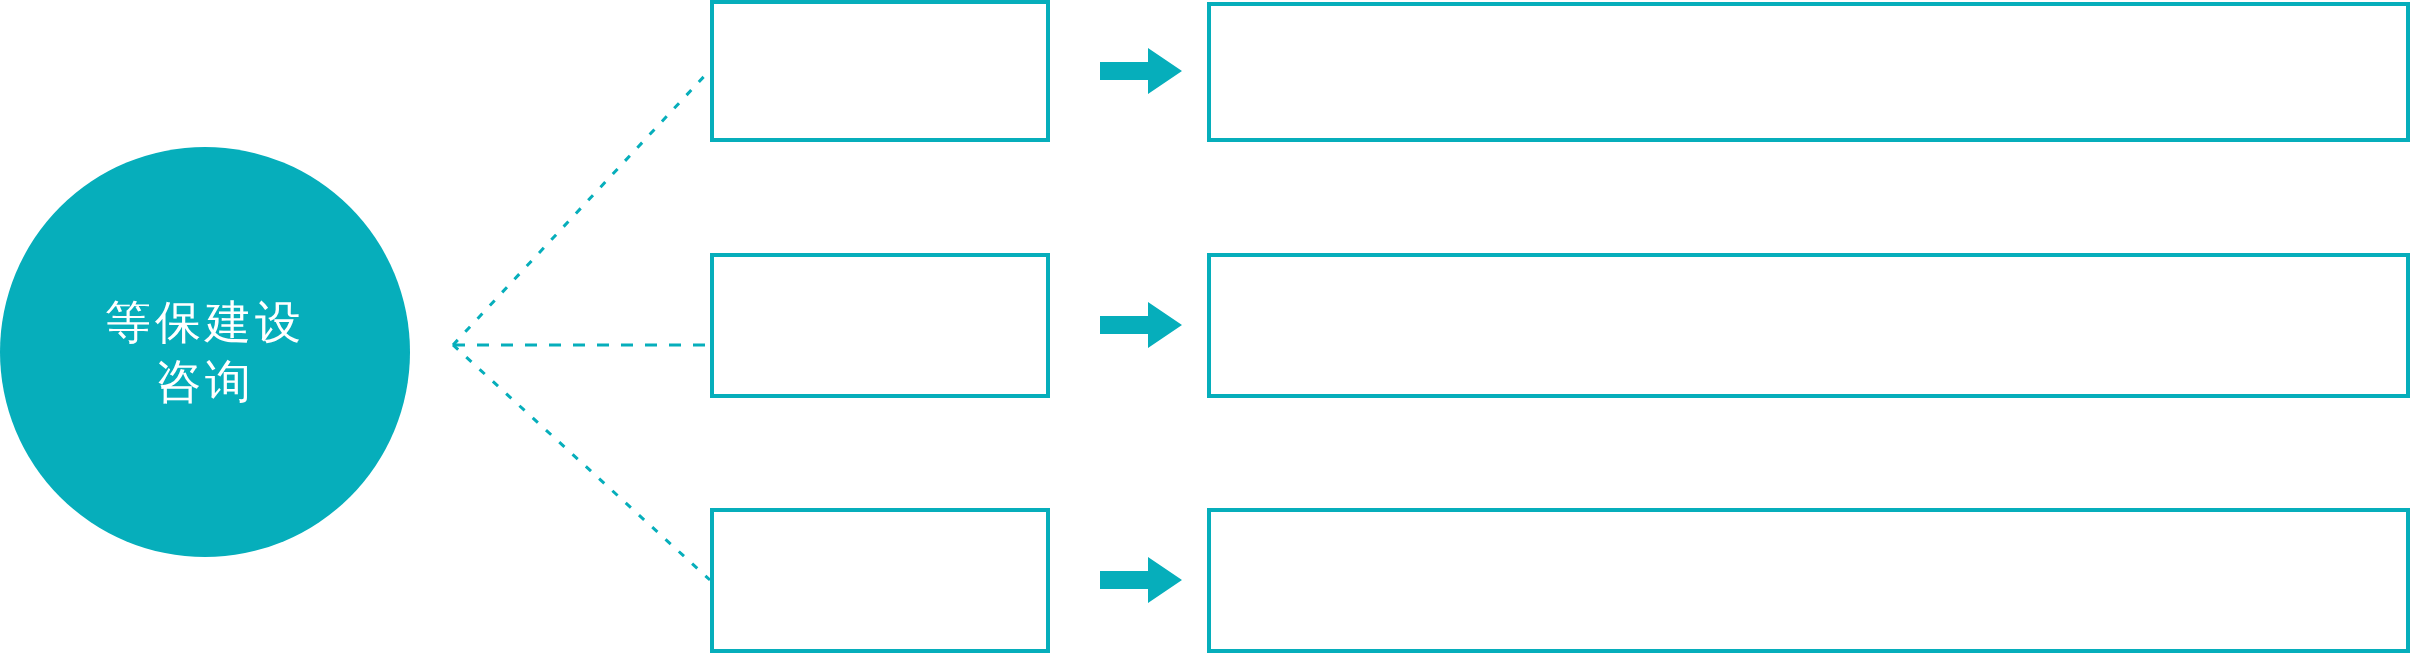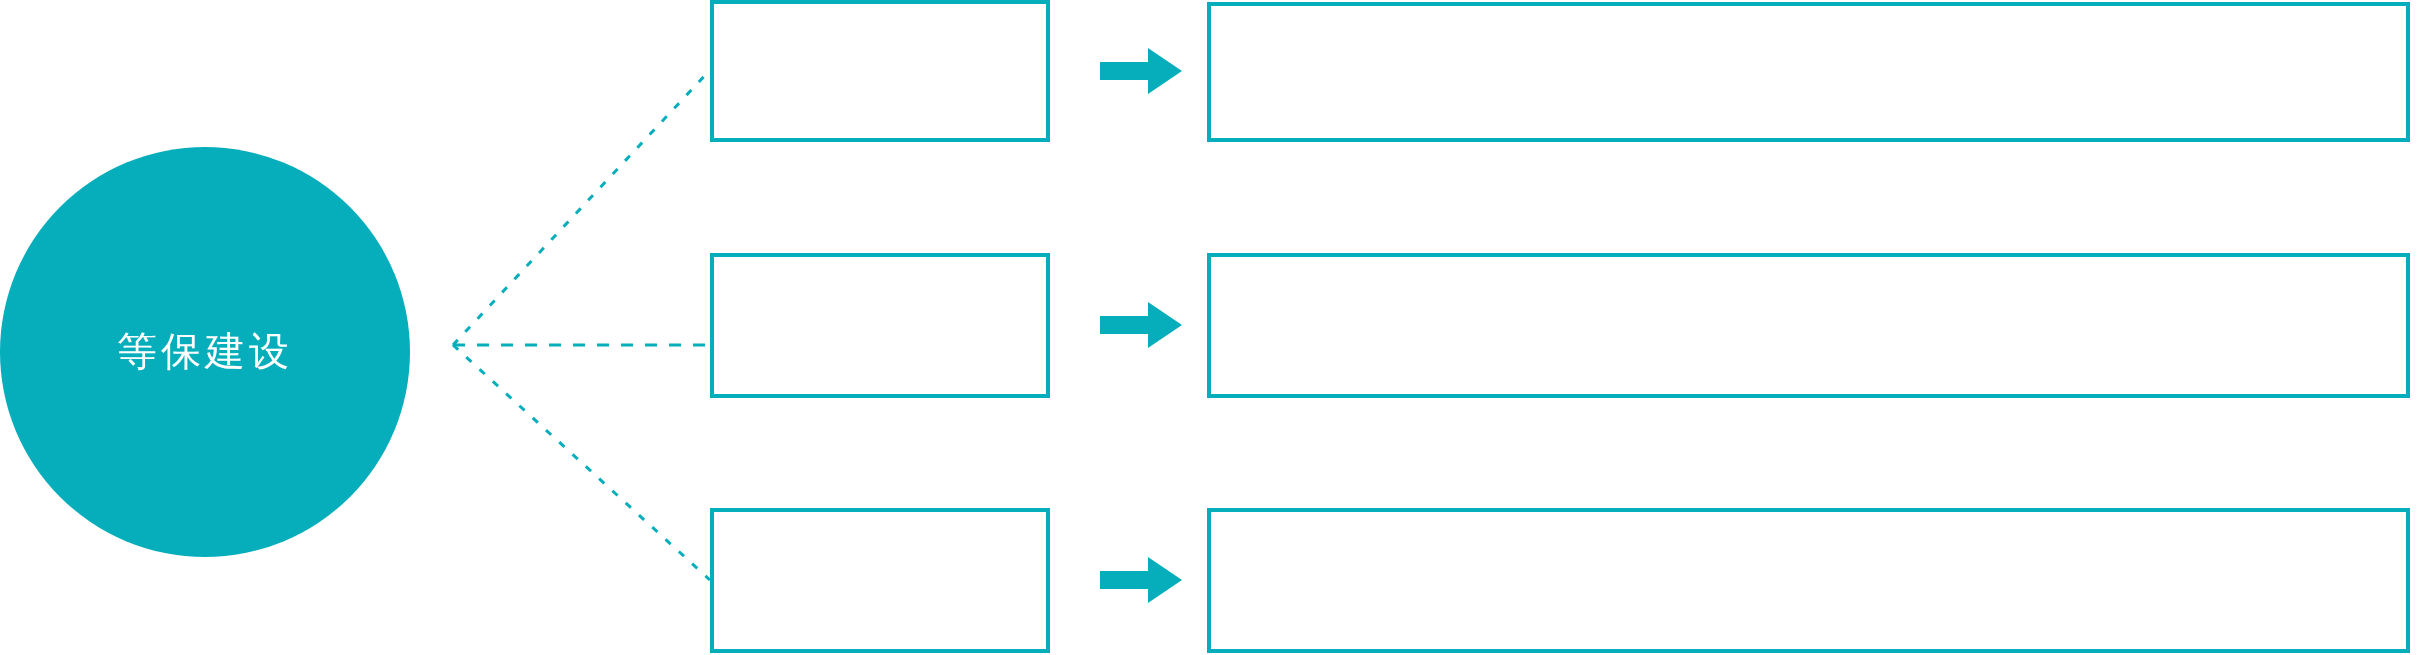--- a/index.html
+++ b/index.html
@@ -34,21 +34,21 @@
     border-radius: 50%;
     background: #06aebb;
     display: flex;
     flex-direction: column;
     align-items: center;
     justify-content: center;
     box-sizing: border-box;
   }
   .hub-line {
     color: #ffffff;
-    font-size: 40px;
+    font-size: 46px;
     line-height: 1.28;
     letter-spacing: 4px;
     font-weight: 400;
     white-space: nowrap;
     text-align: center;
   }
   .row {
     position: absolute;
     left: 0;
     width: 2434px;
@@ -97,20 +97,21 @@
 <div id="stage">
 
   <svg id="connector-layer" viewBox="0 0 2434 655" width="2434" height="655" xmlns="http://www.w3.org/2000/svg">
     <line x1="453" y1="345" x2="710" y2="70" stroke="#06aebb" stroke-width="3" stroke-dasharray="7 11" stroke-linecap="butt"></line>
     <line x1="453" y1="345" x2="710" y2="345" stroke="#06aebb" stroke-width="3" stroke-dasharray="12 12" stroke-linecap="butt"></line>
     <line x1="453" y1="345" x2="710" y2="580" stroke="#06aebb" stroke-width="3" stroke-dasharray="7 11" stroke-linecap="butt"></line>
   </svg>
 
   <div class="hub-circle">
     <div class="hub-line">等保建设</div>
+    <div class="hub-line">咨询</div>
   </div>
 
   <div class="row" style="top:0px;height:142px;">
     <div class="left-box" style="top:0px;height:142px;">
       <span></span>
     </div>
     <div class="arrow" style="top:48px;">
       <svg viewBox="0 0 82 46" xmlns="http://www.w3.org/2000/svg">
         <polygon points="0,14 48,14 48,0 82,23 48,46 48,32 0,32" fill="#06aebb"></polygon>
       </svg>

